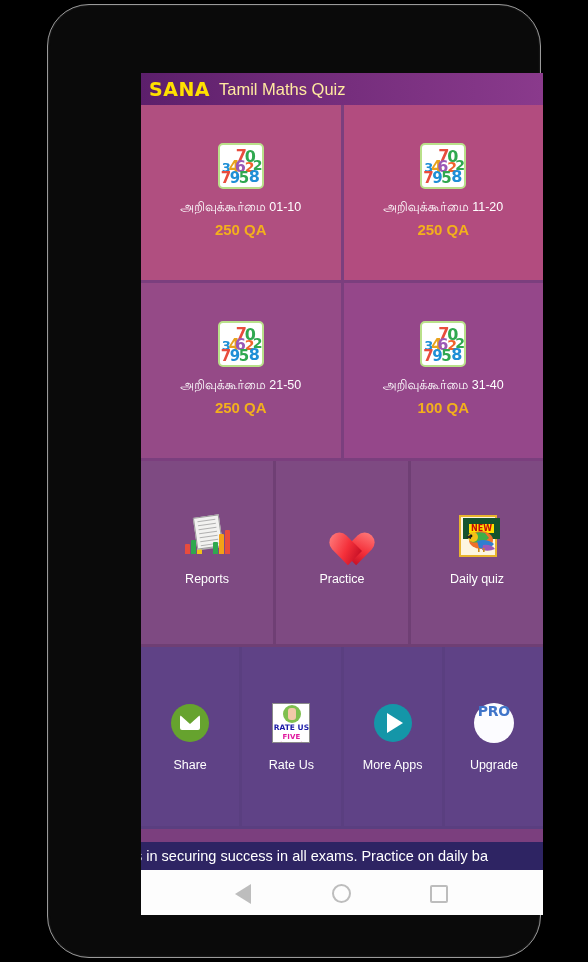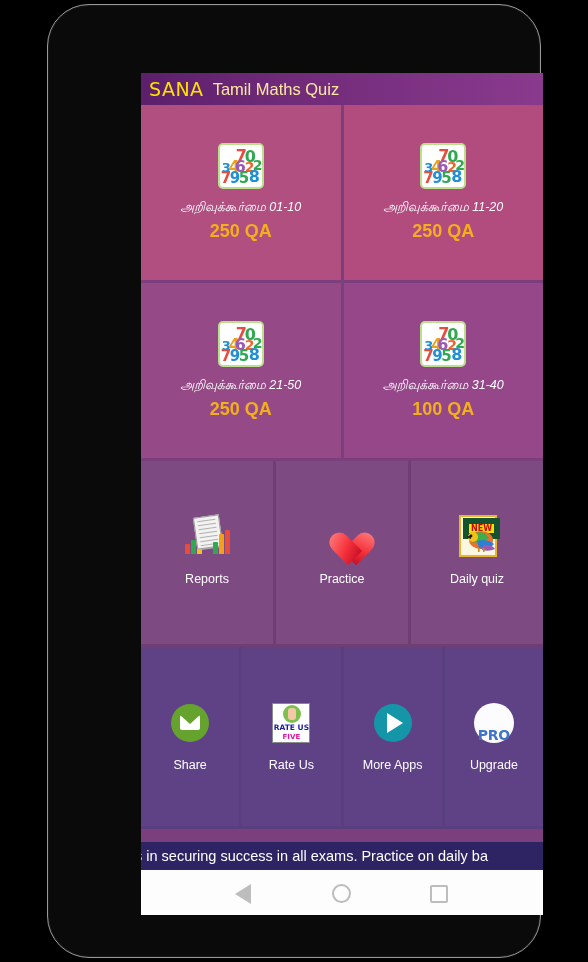--- a/index.html
+++ b/index.html
@@ -36,21 +36,21 @@
     height: 32px;
     flex: 0 0 32px;
     background: linear-gradient(to right, #5c1f6b 0%, #6f2a78 35%, #8a3a8c 100%);
     display: flex;
     align-items: center;
     padding-left: 8px;
     gap: 9px;
   }
   #brand-logo {
     font-size: 19px;
-    font-weight: normal;
+    font-weight: bold;
     color: #ffe000;
     letter-spacing: 0.5px;
     line-height: 1;
     font-family: "DejaVu Sans", sans-serif;
   }
   #app-title {
     font-size: 16.5px;
     color: #ffe9a0;
     line-height: 1;
   }
@@ -98,25 +98,24 @@
     font-family: "DejaVu Sans", sans-serif;
     line-height: 1;
   }
 
   .tile-label {
     margin-top: 11px;
     font-size: 12.5px;
     color: #ffffff;
     text-align: center;
     font-family: "Liberation Sans", "DejaVu Sans", sans-serif;
-    font-style: italic;
   }
   .tile-count {
     margin-top: 5px;
-    font-size: 18px;
+    font-size: 15px;
     color: #f3b01c;
     font-weight: bold;
     text-align: center;
   }
 
   
   .menu-row {
     display: flex;
     gap: 3px;
     padding-bottom: 3px;
@@ -242,21 +241,21 @@
     border-top: 10px solid transparent;
     border-bottom: 10px solid transparent;
     border-left: 16px solid #ffffff;
   }
 
   
   .pro-circle {
     position: absolute; left: 4px; top: 4px;
     width: 40px; height: 40px; border-radius: 50%;
     background: #fcfcff;
-    display: flex; align-items: flex-end; justify-content: center;
+    display: flex; align-items: flex-start; justify-content: center;
   }
   .pro-circle span {
     font-size: 14px; font-weight: bold; color: #3f74c9;
     font-family: "DejaVu Sans", sans-serif; letter-spacing: -0.3px;
   }
 
   
   #ticker {
     flex: 0 0 28px;
     background: #2e2463;

